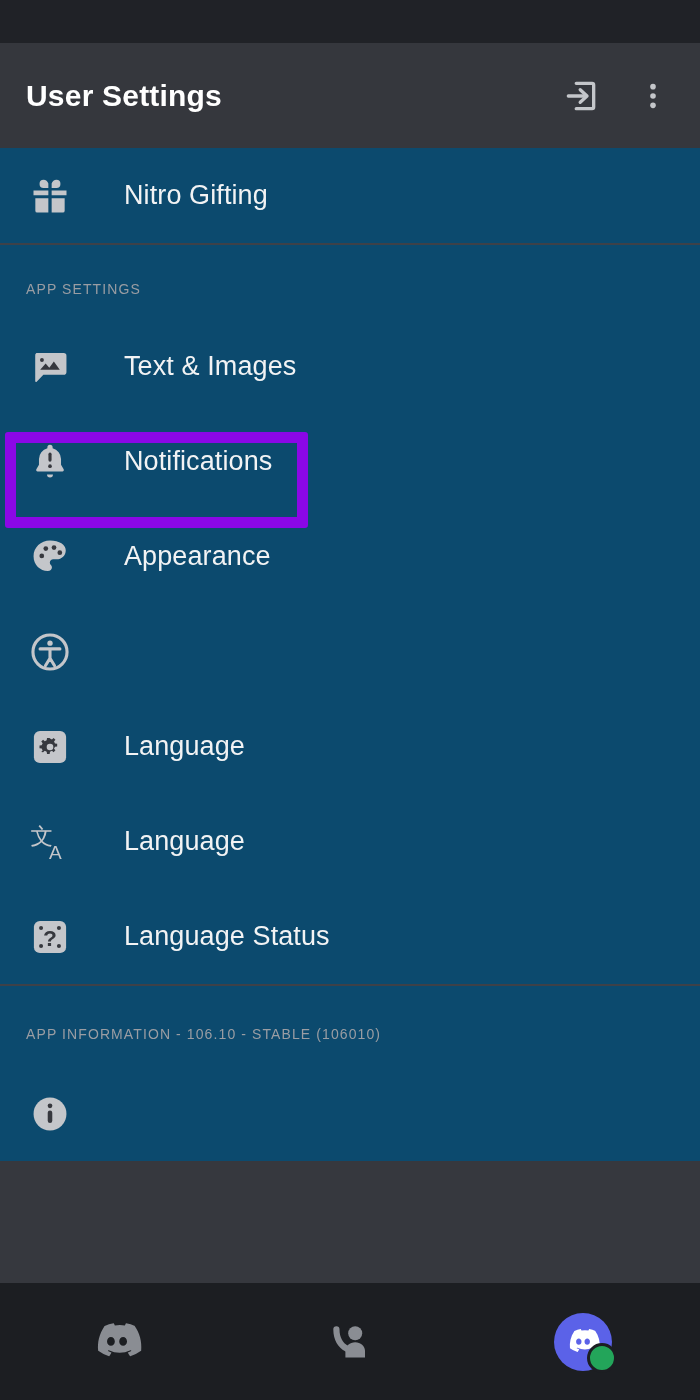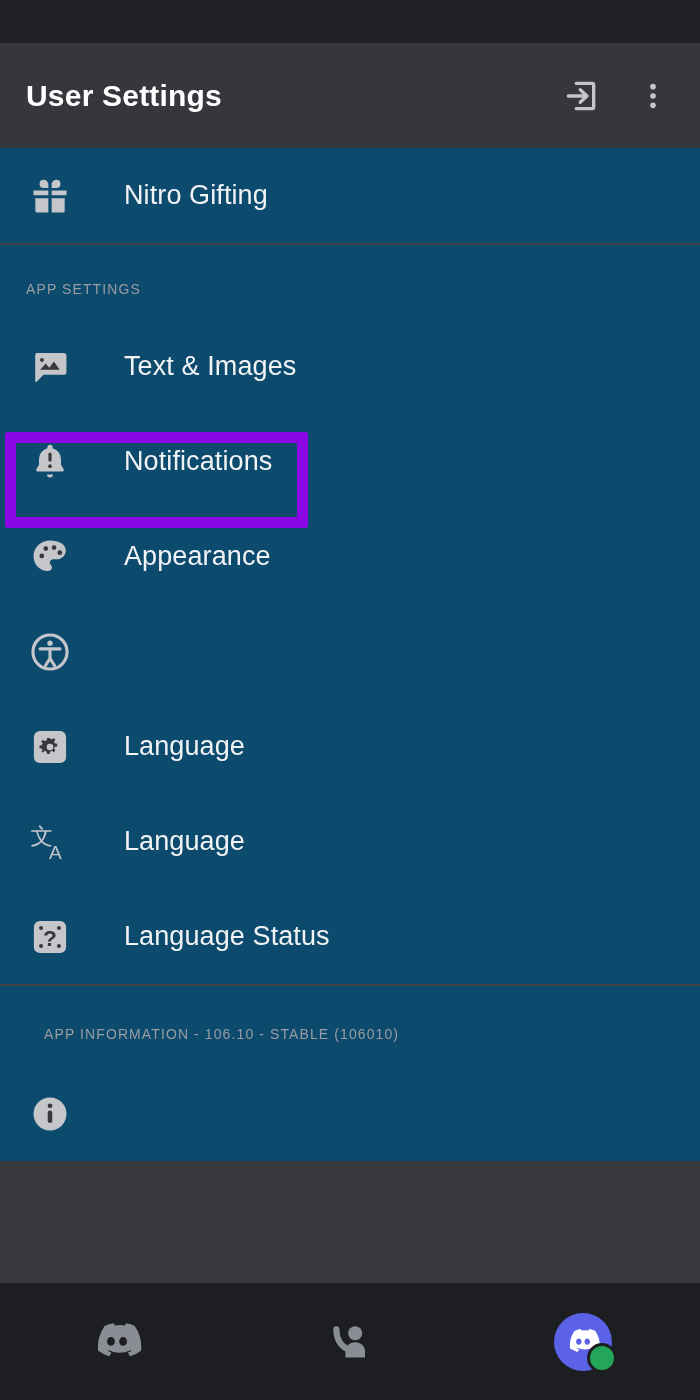--- a/index.html
+++ b/index.html
@@ -53,21 +53,21 @@
     margin-left:48px;
     font-size:27px; color:#f2f3f4;
     letter-spacing:0.1px;
   }
 
   .section-title {
     font-size:14px; font-weight:normal;
     color:#9a9da3; letter-spacing:1.1px;
     padding:36px 0 22px 26px;
   }
-  .section-title.appinfo { padding:40px 0 24px 44px; }
+  .section-title.appinfo { padding:40px 0 24px 26px; }
 
   
   .highlight-box {
     position:absolute;
     left:5px; top:432px;
     width:303px; height:96px;
     border:11px solid #8b07e6;
     border-radius:3px;
     pointer-events:none;
     z-index:5;

